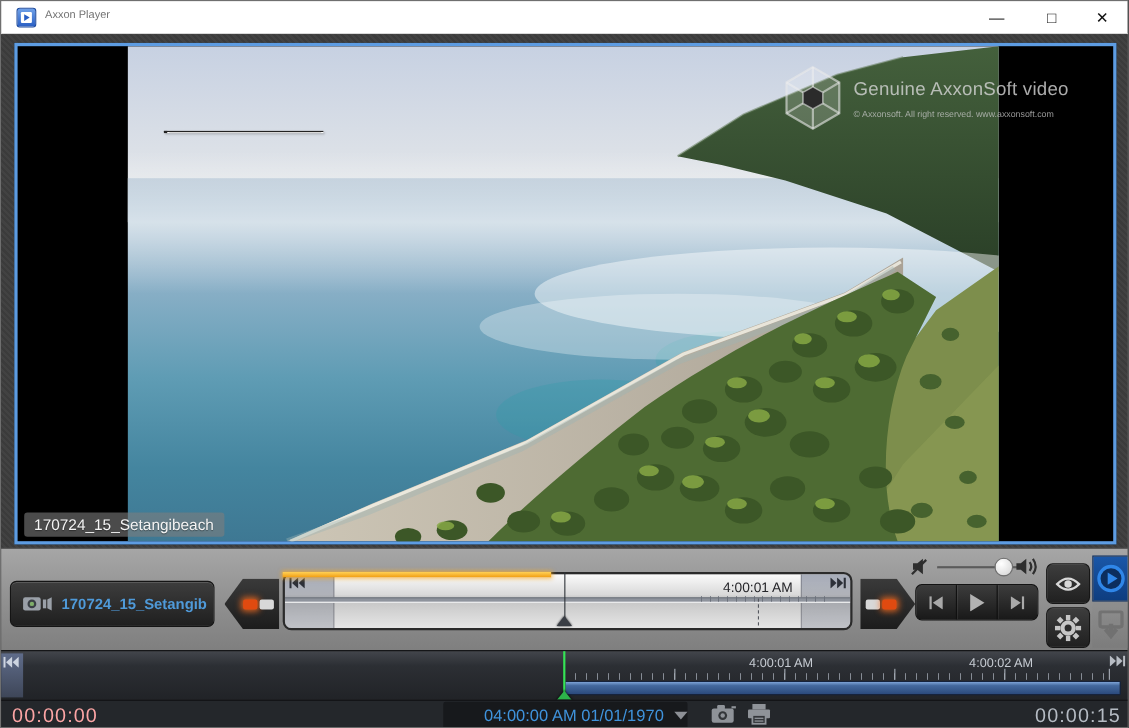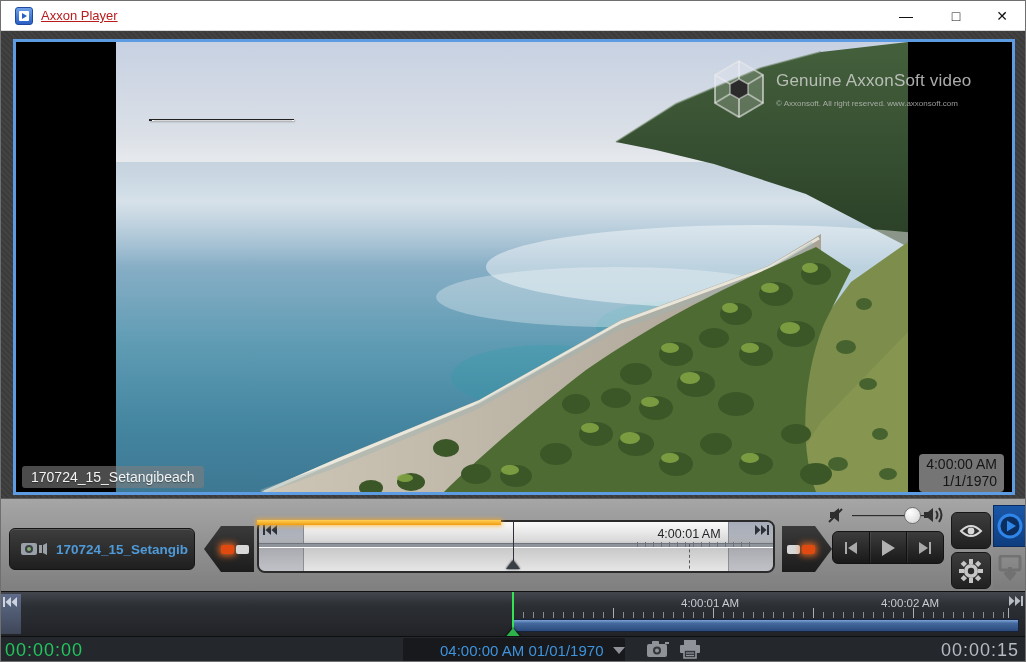--- a/index.html
+++ b/index.html
@@ -3,21 +3,21 @@
 <meta charset="utf-8">
 <style>
   html,body{margin:0;padding:0;background:#555;}
   *{box-sizing:border-box;font-family:"Liberation Sans", sans-serif;}
   #window{position:relative;width:1026px;height:662px;background:#3e3e3e;overflow:hidden;border:1px solid #6f6f6f;}
   
   #titlebar{position:absolute;left:0;top:0;width:1026px;height:30px;background:#ffffff;border-bottom:1px solid #d9d9d9;}
   #appicon{position:absolute;left:14px;top:6px;width:18px;height:18px;background:linear-gradient(180deg,#6ea0e8,#2a5fc4);border:1px solid #1d4a9e;border-radius:3px;}
   #appicon::before{content:"";position:absolute;left:3px;top:3px;width:10px;height:10px;background:#fff;border-radius:1px;}
   #appicon::after{content:"";position:absolute;left:6px;top:5px;width:0;height:0;border-left:5px solid #2a5fc4;border-top:3px solid transparent;border-bottom:3px solid transparent;}
-  #wintitle{position:absolute;left:40px;top:7px;font-size:13px;color:#b91c1c;text-decoration:underline;}
+  #wintitle{position:absolute;left:40px;top:7px;font-size:10px;color:#737373;}
   .winbtn{position:absolute;top:0;width:46px;height:30px;display:flex;align-items:center;justify-content:center;font-size:14px;color:#111;cursor:default;}
   #btn-min{left:882px;} #btn-max{left:932px;} #btn-close{left:978px;}
   
   #stage{position:absolute;left:0;top:30px;width:1026px;height:467px;background:
       repeating-linear-gradient(45deg,#3b3b3b 0 2px,#424242 2px 4px);}
   #tile{position:absolute;left:12px;top:8px;width:1002px;height:456px;border:3px solid #5d9ce2;background:#000;}
   #scene{position:absolute;left:100px;top:0;width:792px;height:450px;}
   
   #captions{position:absolute;left:133px;top:77px;width:145px;background:#fdfdfd;border-top:1px solid #222;border-left:3px solid #222;box-shadow:1px 1px 2px rgba(0,0,0,.25);}
   .cap-row{height:28px;display:flex;align-items:center;justify-content:center;font-size:12.5px;color:#1c1c1c;}
@@ -93,21 +93,21 @@
   .tl-major{position:absolute;top:16px;width:1px;height:10px;background:#a9afb8;}
   #tl-skip-end{position:absolute;right:4px;top:4px;color:#b8bdc4;}
   #tl-selection{position:absolute;left:512px;top:27px;width:506px;height:13px;
       background:linear-gradient(180deg,#7da3d6 0%,#44699e 30%,#2b4a7c 100%);border:1px solid #16233c;border-radius:1px;}
   #tl-playhead-line{position:absolute;left:511px;top:0px;width:2px;height:45px;background:#35e455;}
   #tl-playhead-tri{position:absolute;left:503px;top:36px;width:0;height:0;
       border-left:9px solid transparent;border-right:9px solid transparent;border-bottom:11px solid #2db34a;
       filter:drop-shadow(0 -1px 1px rgba(0,0,0,.6));}
   
   #bottombar{position:absolute;left:0;top:635px;width:1026px;height:27px;background:#24272b;border-top:1px solid #0d0e10;}
-  #t-start{position:absolute;left:4px;top:3px;font-size:18px;color:#22c55e;letter-spacing:1px;}
+  #t-start{position:absolute;left:10px;top:3px;font-size:18px;color:#fca5a5;letter-spacing:1px;}
   #t-end{position:absolute;right:8px;top:3px;font-size:18px;color:#b5bbc3;letter-spacing:1px;}
   #dt-ctrl{position:absolute;left:402px;top:1px;width:222px;height:25px;background:#17191c;border-radius:2px;
       display:flex;align-items:center;cursor:pointer;padding-left:24px;}
   #dt-text{margin-left:6px;font-size:15px;color:#3f93dc;white-space:nowrap;}
   #dt-caret{margin-left:10px;width:0;height:0;border-left:6px solid transparent;border-right:6px solid transparent;border-top:7px solid #8d9096;}
   #snap-btn{position:absolute;left:645px;top:3px;cursor:pointer;}
   #print-btn{position:absolute;left:678px;top:3px;cursor:pointer;}
   svg{display:block;}
 </style>
 </head>
@@ -253,24 +253,20 @@
               <line x1="7" y1="17" x2="22" y2="26"></line>
           </g>
         </svg>
         <div id="wm-text">
           <div id="wm-title">Genuine AxxonSoft video</div>
           <div id="wm-sub">© Axxonsoft. All right reserved. www.axxonsoft.com</div>
         </div>
       </div>
 
       <div id="cam-osd">170724_15_Setangibeach</div>
-      <div id="time-osd">
-        <div>4:00:00 AM</div>
-        <div>1/1/1970</div>
-      </div>
     </div>
   </div>
 
   <div id="controlbar">
 
     <div id="cam-btn">
       <svg class="camglyph" width="28" height="16" viewBox="0 0 28 16">
         <rect x="1" y="2" width="16" height="12" rx="2" fill="#9aa0a8"></rect>
         <circle cx="9" cy="8" r="4" fill="#3a3f46"></circle>
           <circle cx="9" cy="8" r="2" fill="#7fae6a"></circle>

